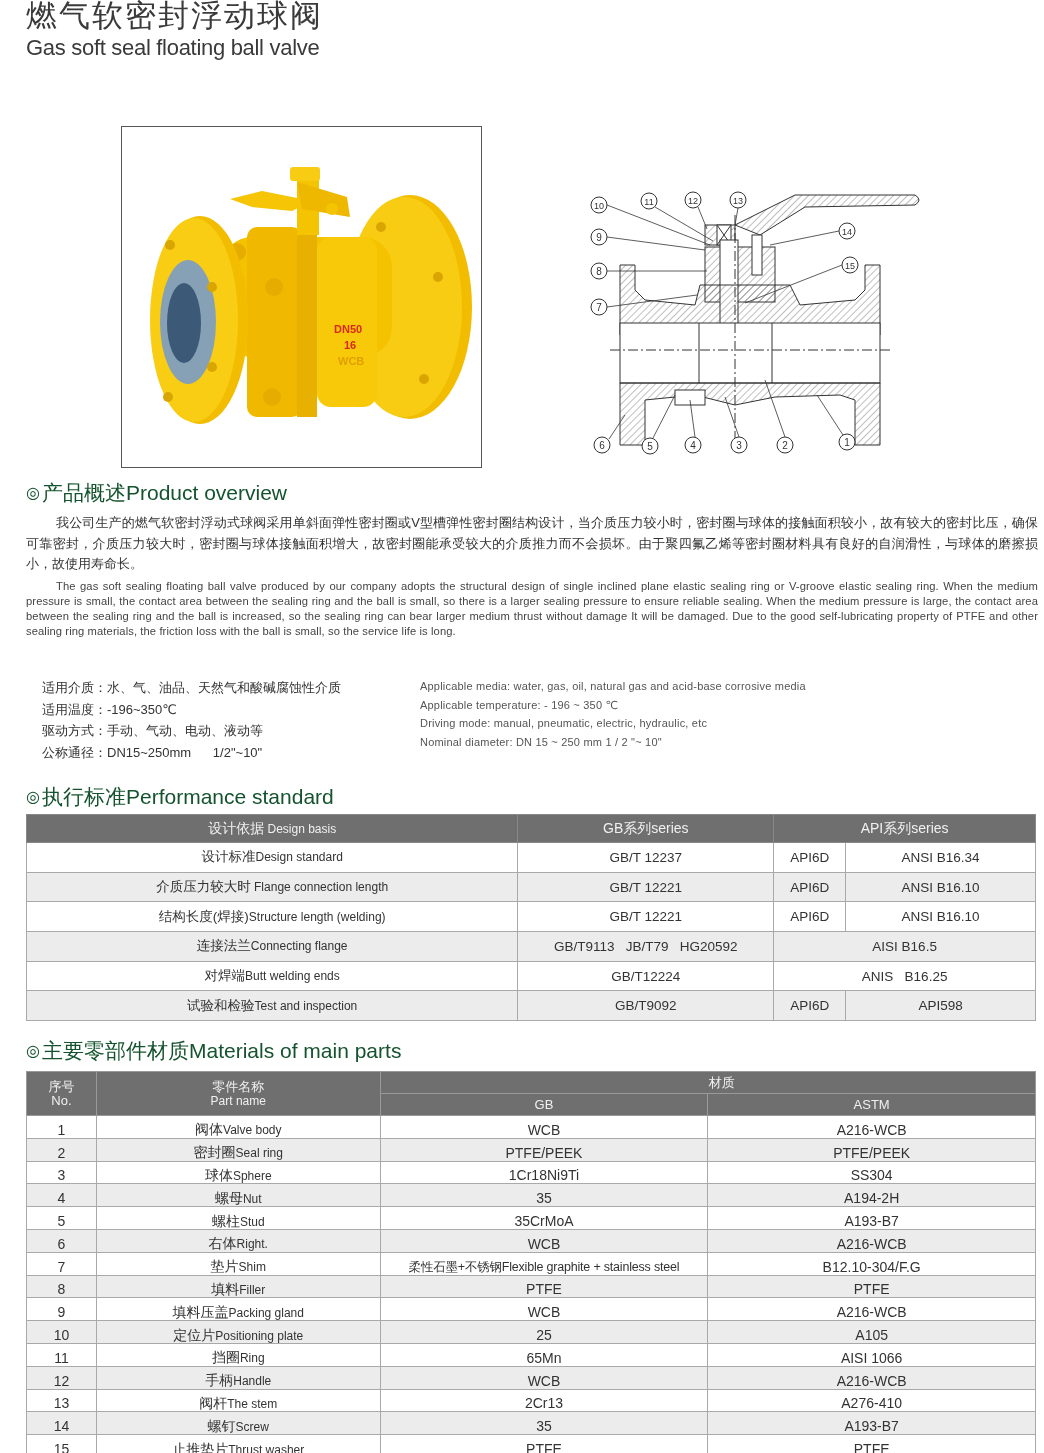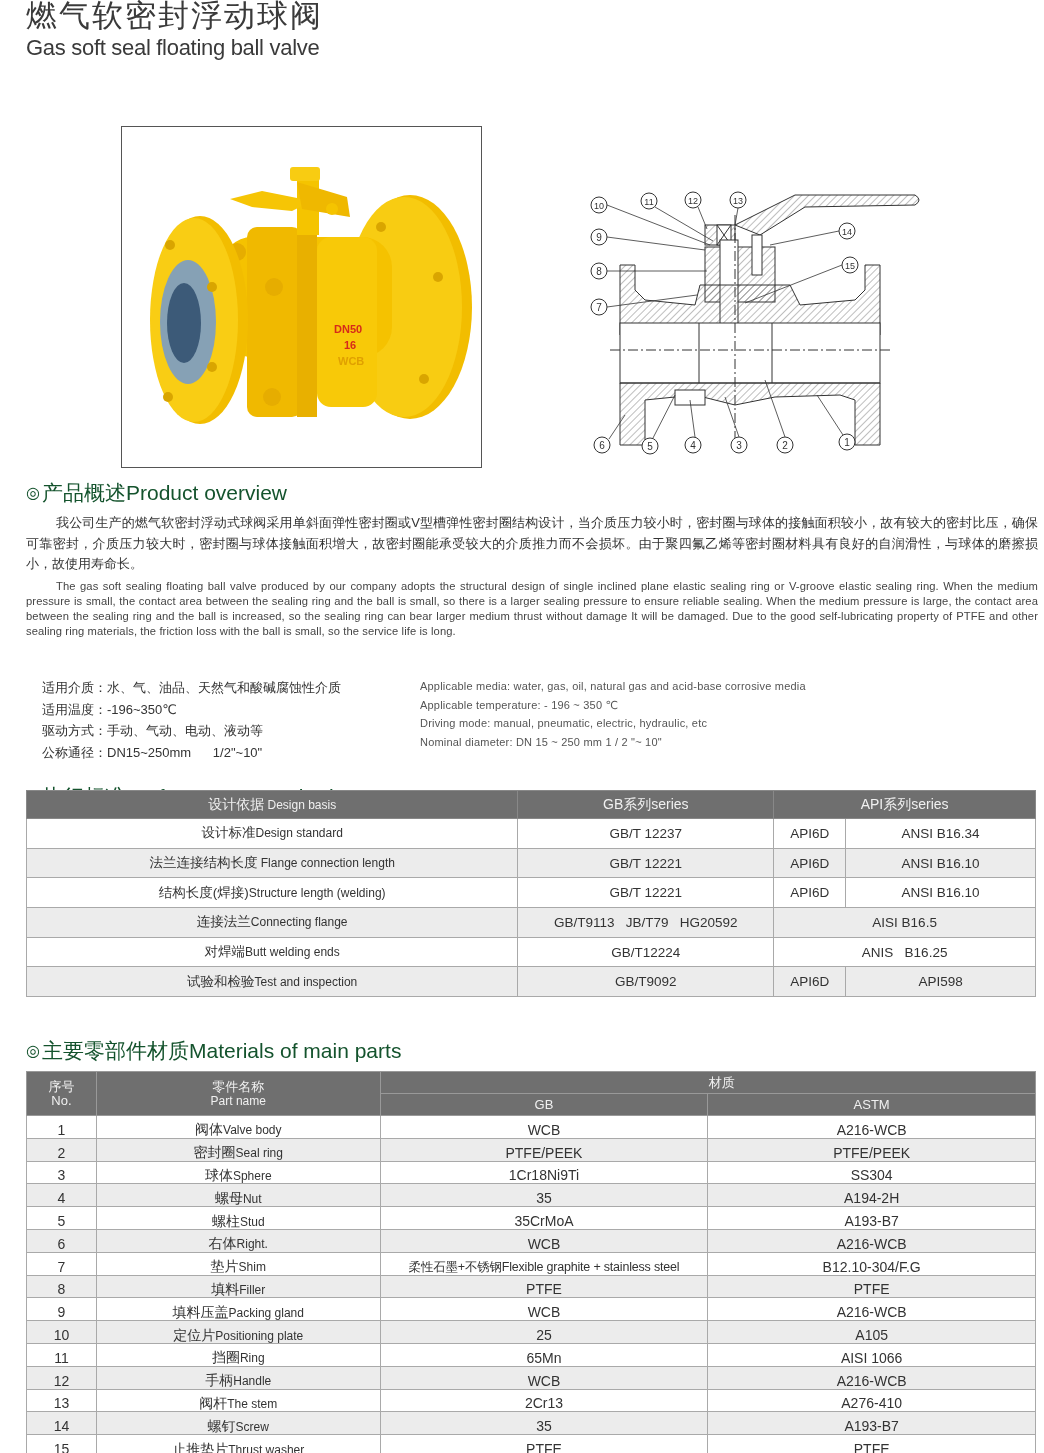--- a/index.html
+++ b/index.html
@@ -180,41 +180,41 @@
   <div>Applicable media: water, gas, oil, natural gas and acid-base corrosive media</div>
   <div>Applicable temperature: - 196 ~ 350 ℃</div>
   <div>Driving mode: manual, pneumatic, electric, hydraulic, etc</div>
   <div>Nominal diameter: DN 15 ~ 250 mm 1 / 2 "~ 10"</div>
 </div>
 
 <div class="section-title" style="top:784px;">
   <span class="mark">◎</span><span>执行标准</span><span>Performance standard</span>
 </div>
 
-<table class="perf" style="top:790px;">
+<table class="perf" style="top:814px;">
   <colgroup>
       <col style="width:492px">
       <col style="width:256px">
       <col style="width:72px">
       <col style="width:190px">
     </colgroup>
   <tbody>
       <tr>
     <th><span>设计依据</span><span class="small"> Design basis</span></th>
     <th>GB系列series</th>
     <th colspan="2">API系列series</th>
   </tr>
   <tr>
     <td><span>设计标准</span><span class="small">Design standard</span></td>
     <td>GB/T 12237</td>
     <td>API6D</td>
     <td>ANSI B16.34</td>
   </tr>
   <tr class="alt">
-    <td><span>法兰连接结构长度</span><span class="small"> Flange connection length</span></td>
+    <td><span>介质压力较大时</span><span class="small"> Flange connection length</span></td>
     <td>GB/T 12221</td>
     <td>API6D</td>
     <td>ANSI B16.10</td>
   </tr>
   <tr>
     <td><span>结构长度(焊接)</span><span class="small">Structure length (welding)</span></td>
     <td>GB/T 12221</td>
     <td>API6D</td>
     <td>ANSI B16.10</td>
   </tr>

